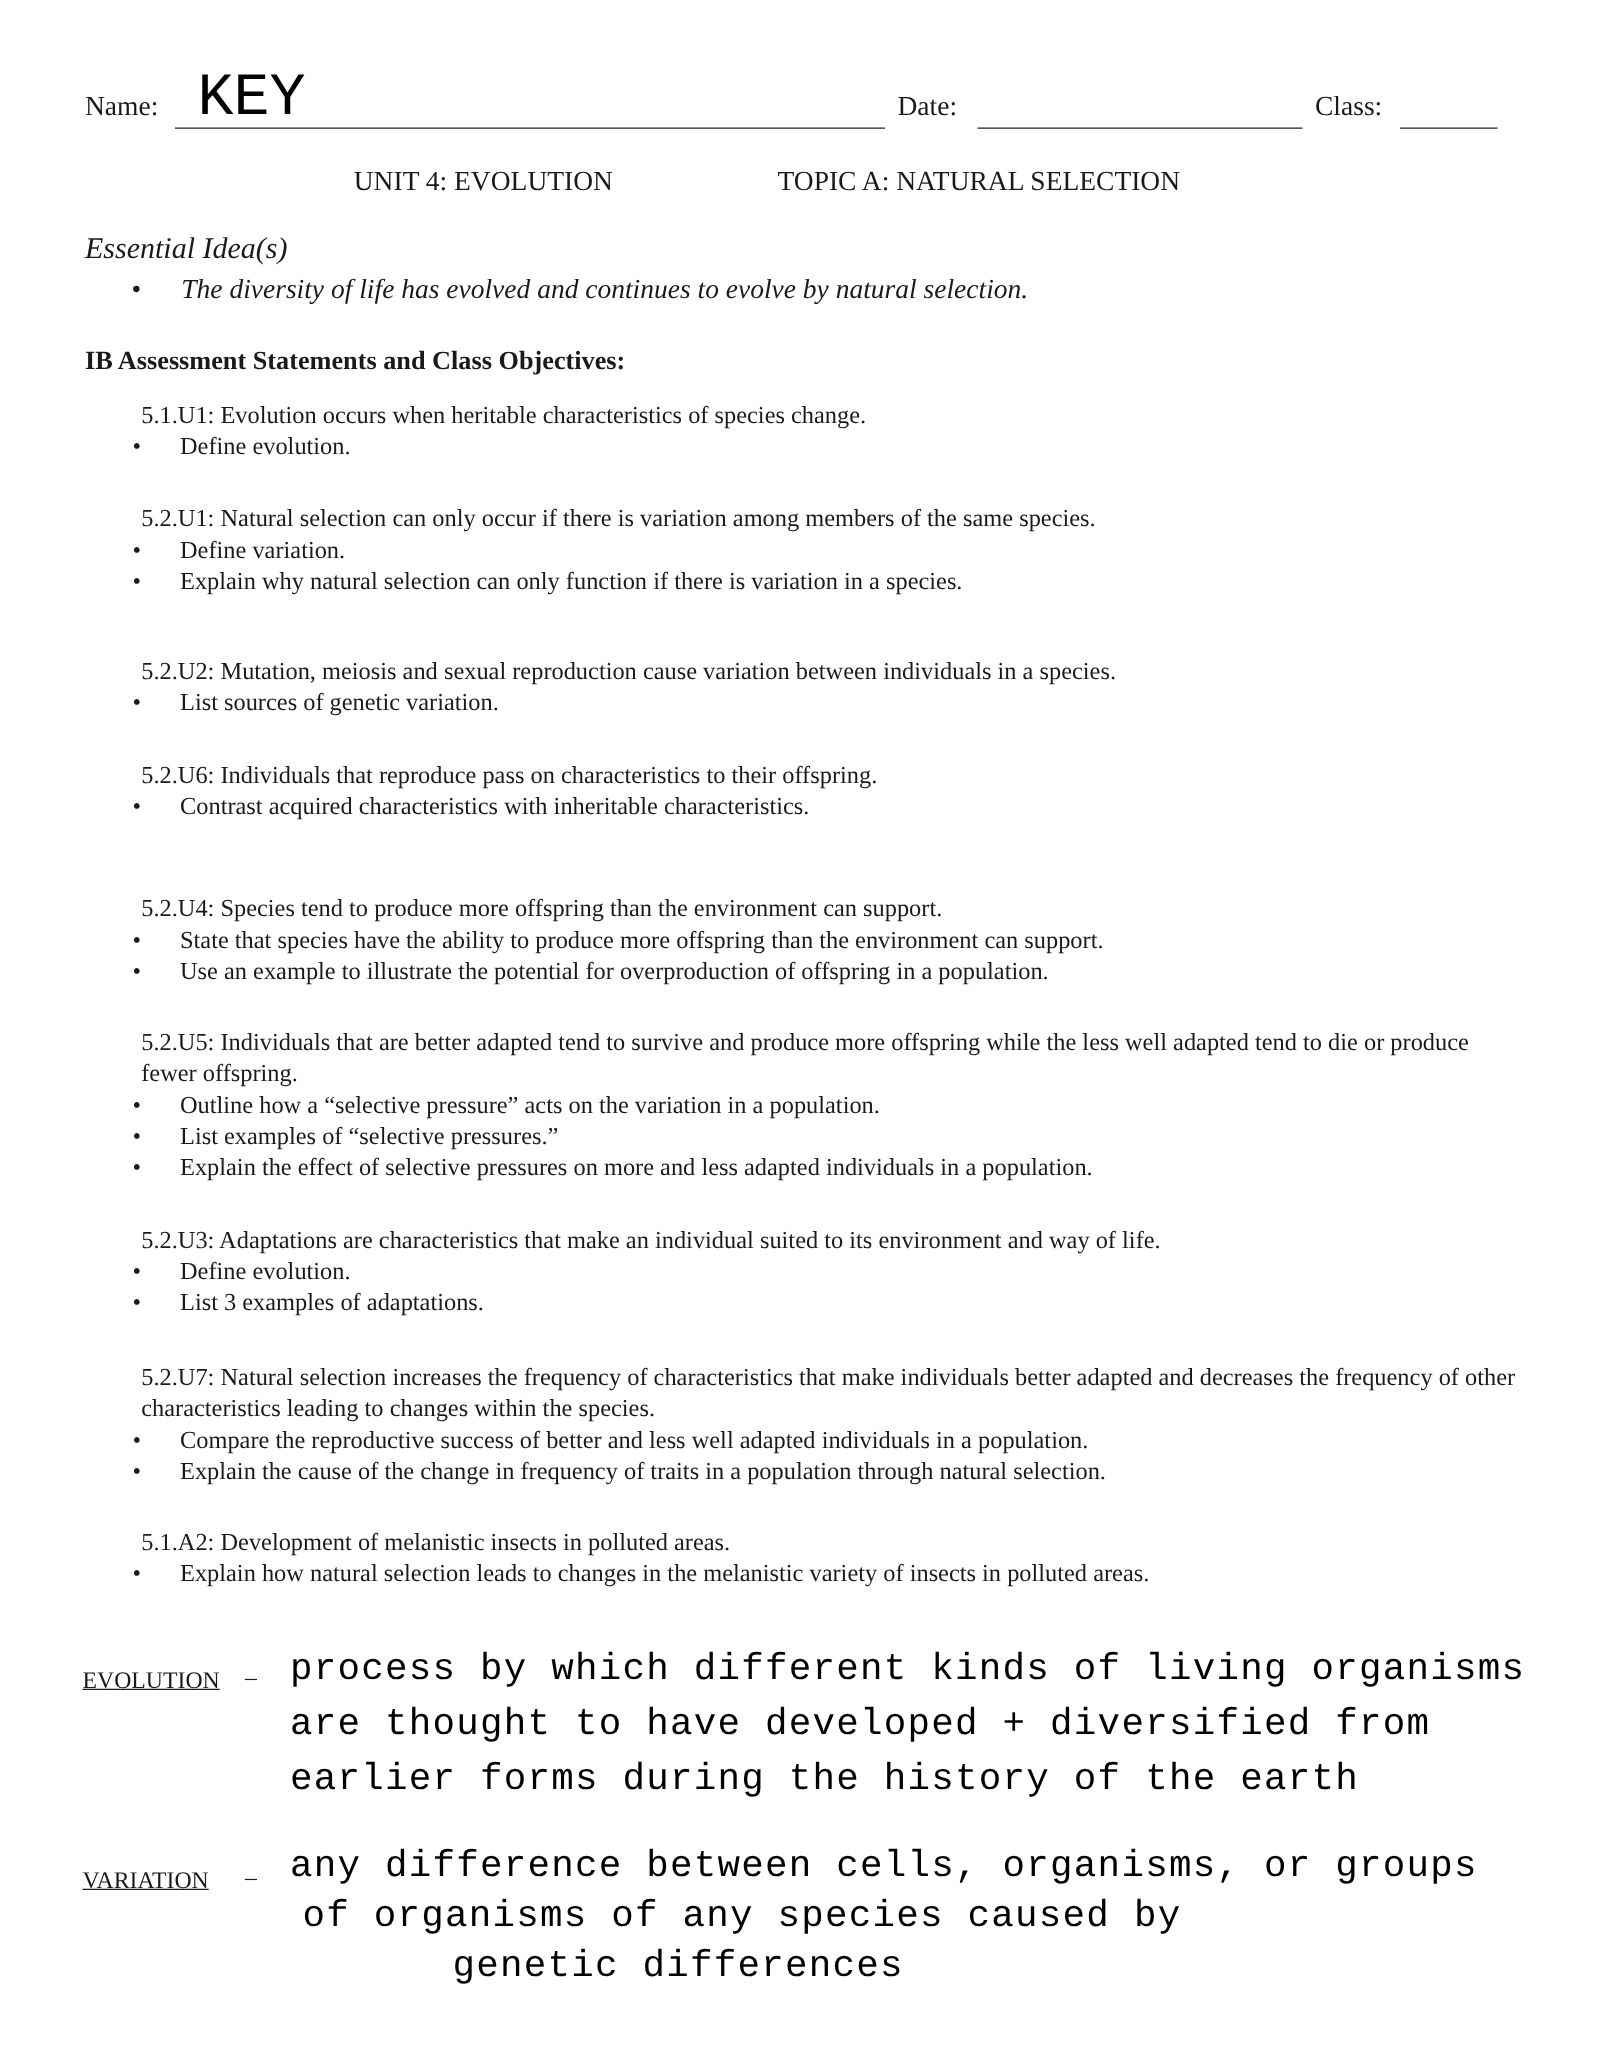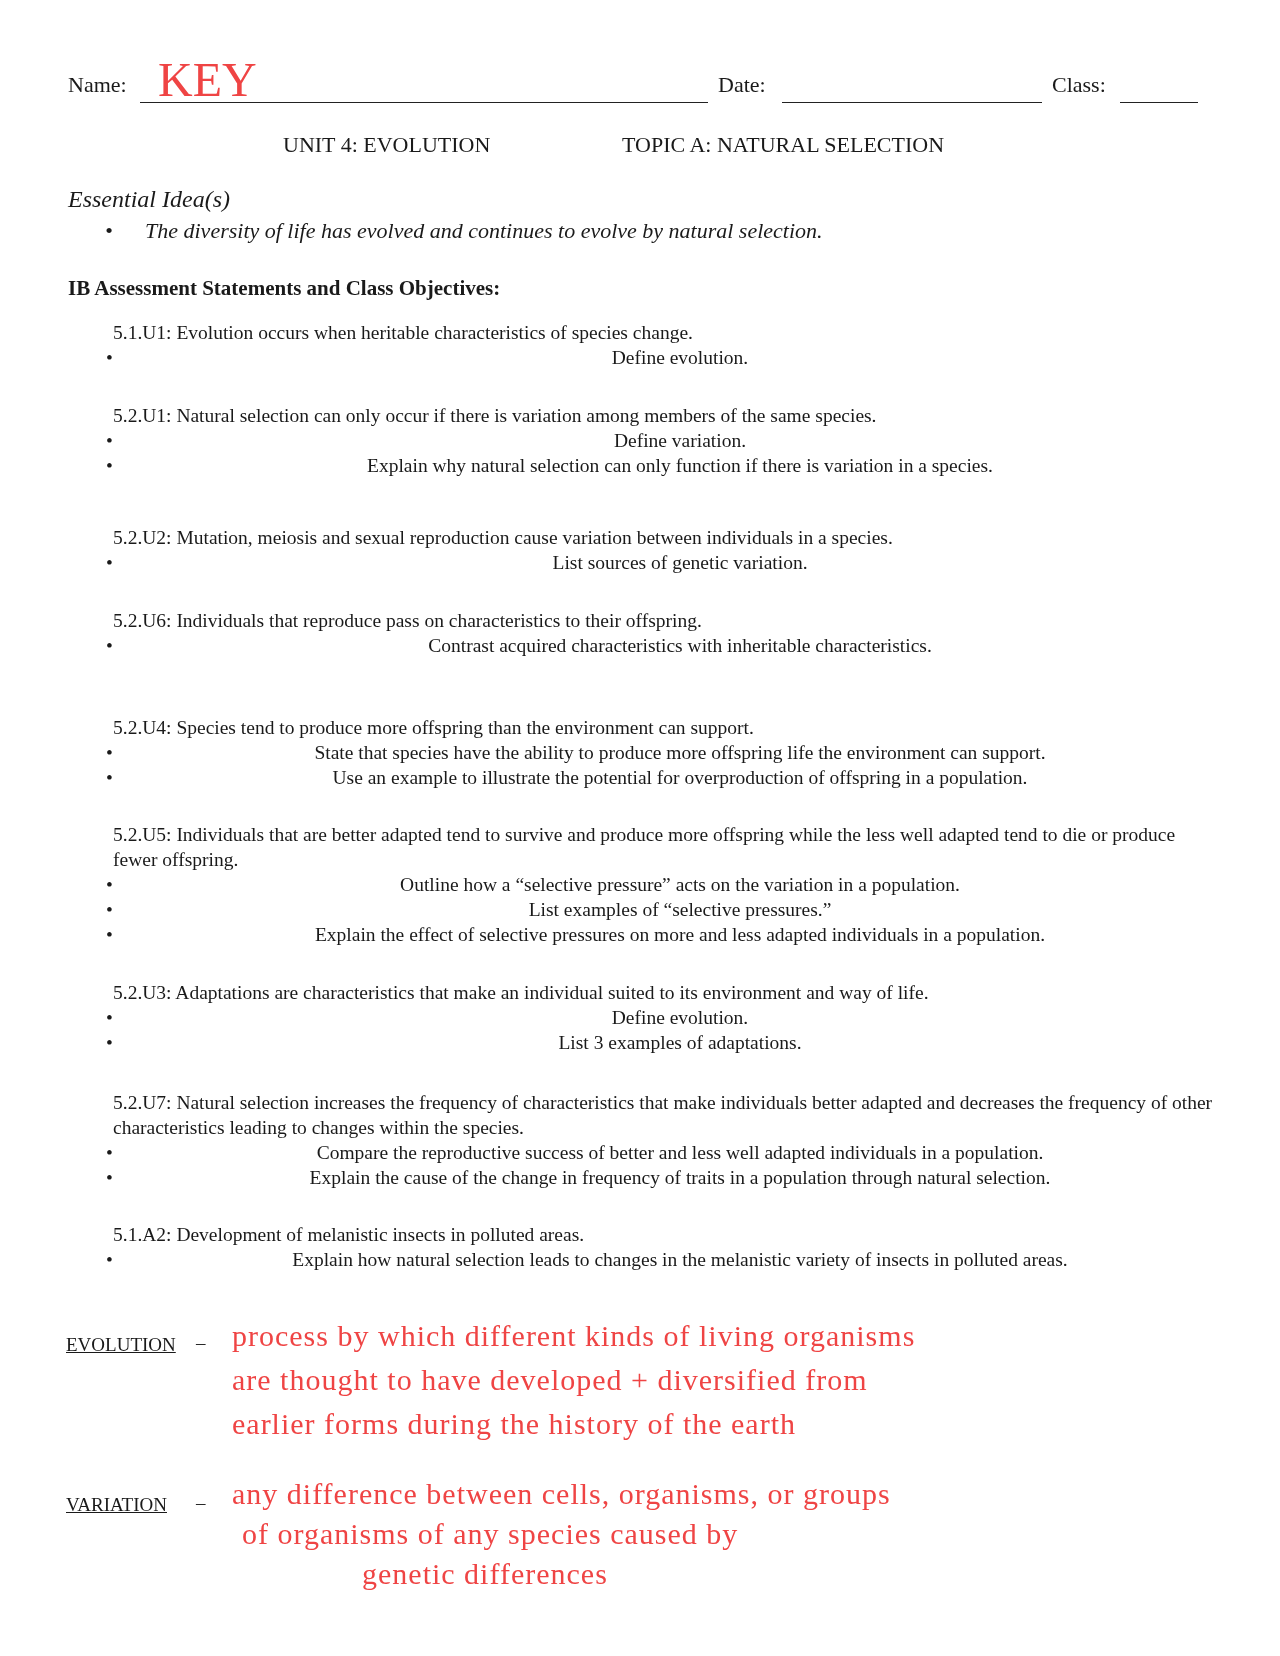--- a/index.html
+++ b/index.html
@@ -1,29 +1,29 @@
 <!DOCTYPE html>
 <html><head>
 <meta charset="utf-8">
 <style>
   html, body { margin:0; padding:0; background:#ffffff; }
   body { width:1280px; height:1656px; position:relative; overflow:hidden;
          font-family:"Liberation Serif", "DejaVu Serif", serif; color:#1a1a1a; }
   .abs { position:absolute; }
   .hdr { font-size:22px; top:72px; }
   .line { border-bottom:1.5px solid #222; height:24px; }
-  .hand { font-family:Liberation Serif, serif; color:#ef4444; font-weight:300; }
+  .hand { font-family:Liberation Mono, monospace; color:#000000; font-weight:300; }
   .units { font-size:22px; top:132px; }
   .ei-title { font-size:24px; font-style:italic; left:68px; top:186px; }
   .ei-item { font-size:22px; font-style:italic; left:145px; top:218px; }
   .bullet-dot::before { content:"•"; position:absolute; left:-40px; }
   .section-title { font-size:21px; font-weight:bold; left:68px; top:276px; }
   .obj { position:absolute; left:66px; width:1150px; font-size:19.5px; line-height:25px; }
   .obj .stmt { display:block;margin-left:47px; }
-  .obj ul { list-style:none; margin:0; padding:0 0 0 78px;text-align:center; }
+  .obj ul { list-style:none; margin:0; padding:0 0 0 78px; }
   .obj li { position:relative; }
   .obj li::before { content:"•"; position:absolute; left:-38px; }
   .term { font-size:19px; text-decoration:underline;text-align:center; }
   .def { font-size:30px; line-height:44px; letter-spacing:1px; }
 </style>
 </head>
 <body>
 
 <span class="abs hdr" style="left:68px;">Name:</span>
 <div class="abs line" style="left:140px;top:78px;width:568px;"></div>
@@ -62,21 +62,21 @@
 </div>
 <div class="obj" style="top:608px;">
   <span class="stmt">5.2.U6:  Individuals that reproduce pass on characteristics to their offspring.</span>
   <ul>
       <li>Contrast acquired characteristics with inheritable characteristics.</li>
     </ul>
 </div>
 <div class="obj" style="top:715px;">
   <span class="stmt">5.2.U4:  Species tend to produce more offspring than the environment can support.</span>
   <ul>
-      <li>State that species have the ability to produce more offspring life the environment can support.</li>
+      <li>State that species have the ability to produce more offspring than the environment can support.</li>
       <li>Use an example to illustrate the potential for overproduction of offspring in a population.</li>
     </ul>
 </div>
 <div class="obj" style="top:822px;">
   <span class="stmt">5.2.U5:  Individuals that are better adapted tend to survive and produce more offspring while the less well adapted tend to die or produce fewer offspring.</span>
   <ul>
       <li>Outline how a “selective pressure” acts on the variation in a population.</li>
       <li>List examples of “selective pressures.”</li>
       <li>Explain the effect of selective pressures on more and less adapted individuals in a population.</li>
     </ul>

